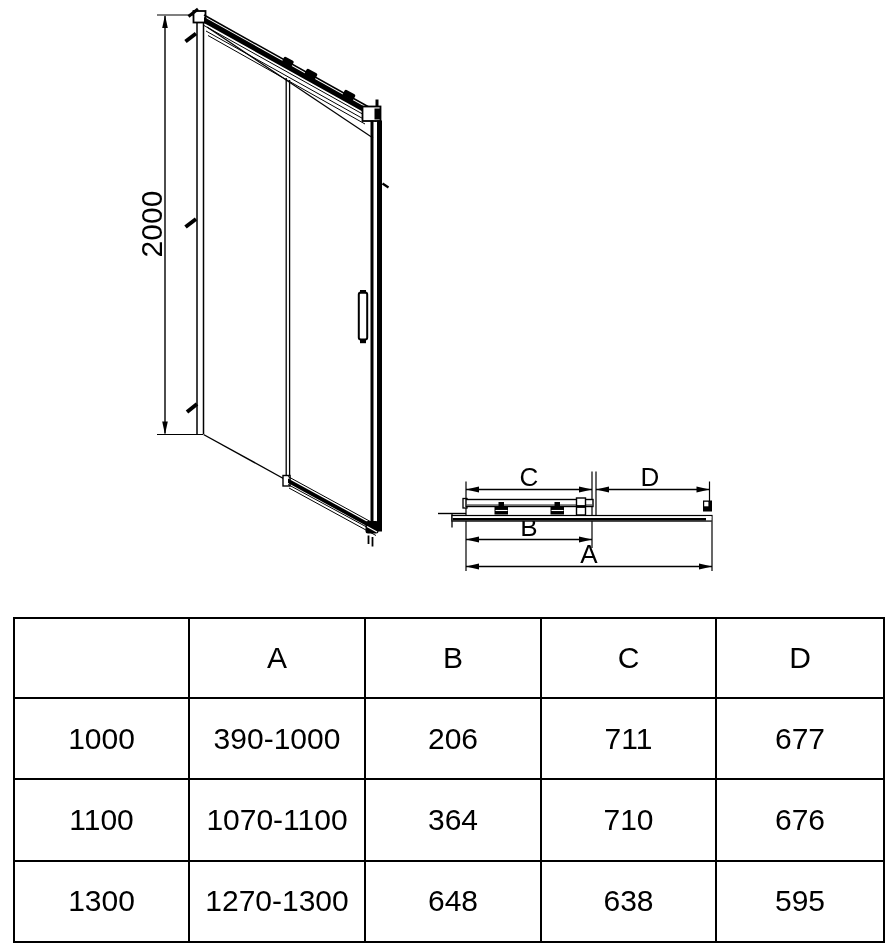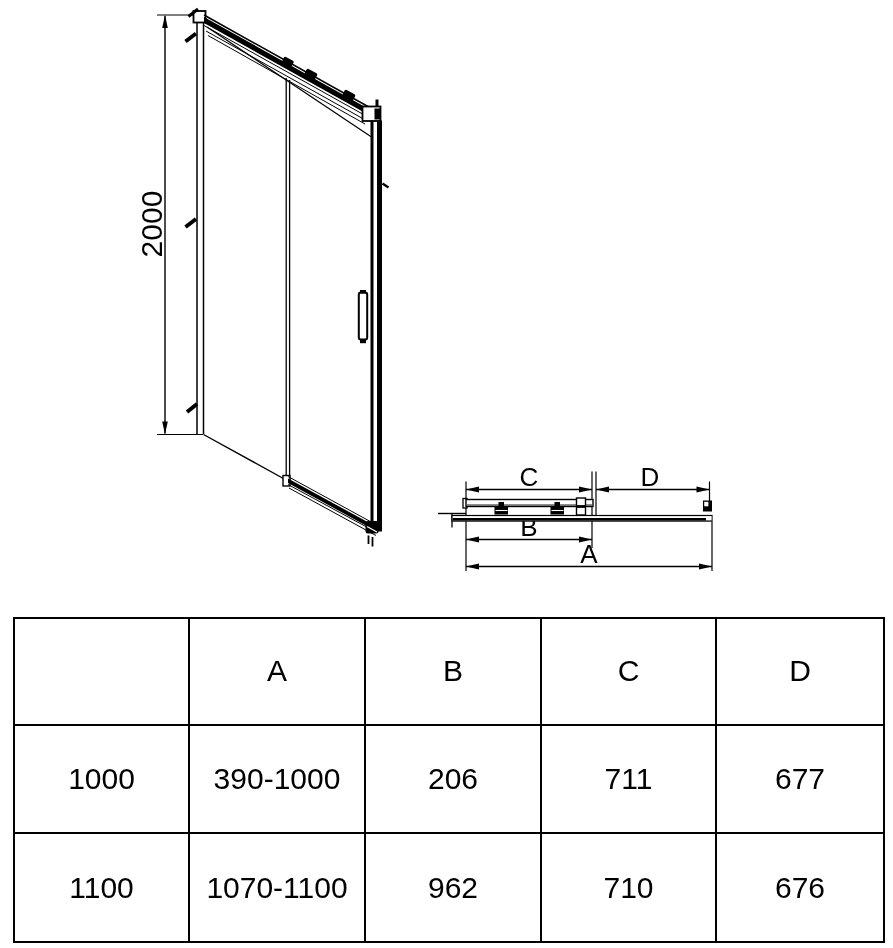--- a/index.html
+++ b/index.html
@@ -170,18 +170,25 @@
   <tr>
     <td>1000</td>
     <td>390-1000</td>
     <td>206</td>
     <td>711</td>
     <td>677</td>
   </tr>
   <tr>
     <td>1100</td>
     <td>1070-1100</td>
-    <td>962</td>
+    <td>364</td>
     <td>710</td>
     <td>676</td>
+  </tr>
+  <tr>
+    <td>1300</td>
+    <td>1270-1300</td>
+    <td>648</td>
+    <td>638</td>
+    <td>595</td>
   </tr>
 </tbody>
   </table>
 
 </body></html>

